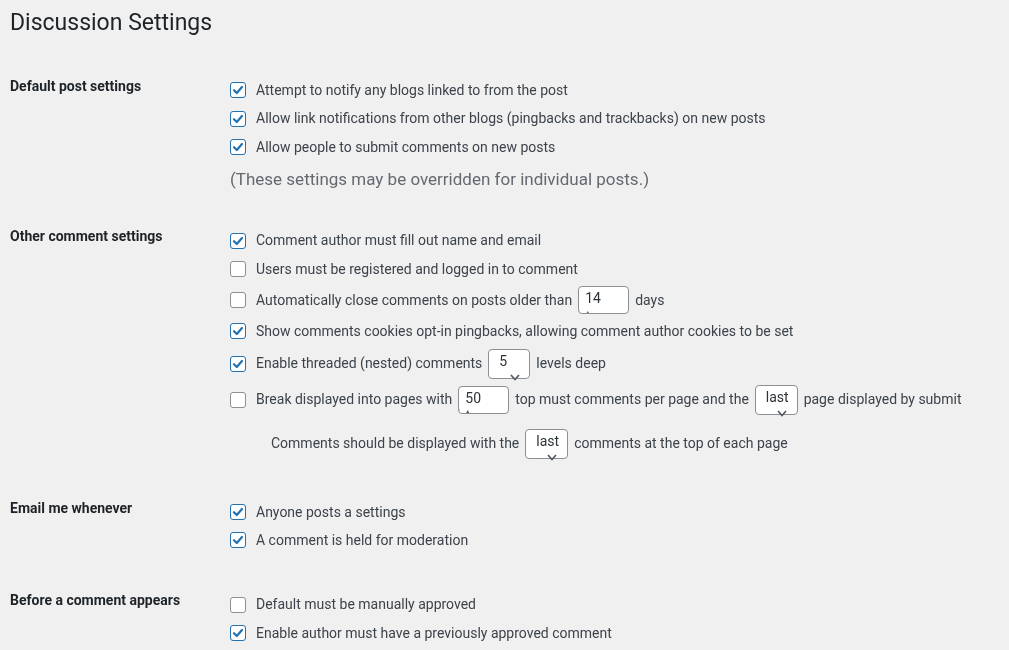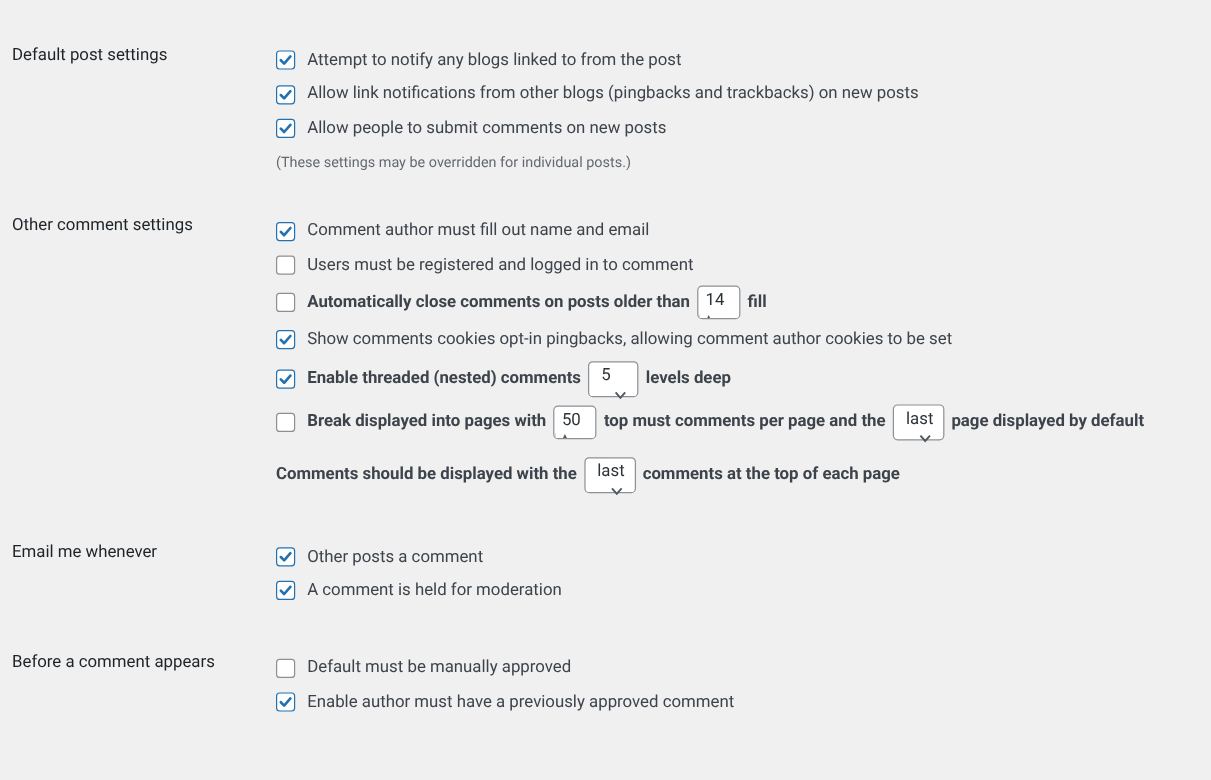--- a/index.html
+++ b/index.html
@@ -23,21 +23,21 @@
     padding: 9px 0 4px 0;
   }
   .form-table {
     width: 100%;
     border-collapse: collapse;
     margin-top: 18px;
   }
   .form-table th {
     width: 220px;
     text-align: left;
-    font-weight: 400;
+    font-weight: 700;
     font-size: 14px;
     color: #1d2327;
     vertical-align: top;
     padding: 20px 10px 20px 0;
   }
   .form-table td {
     padding: 15px 10px 15px 0;
     vertical-align: top;
     font-size: 14px;
     color: #3c434a;
@@ -79,35 +79,35 @@
   }
   .check svg path {
     stroke: #2271b1;
     stroke-width: 2.2;
     fill: none;
     stroke-linecap: round;
     stroke-linejoin: round;
   }
   .desc {
     color: #646970;
-    font-size: 12px;
+    font-size: 17px;
     margin-top: 8px;
   }
   .numinput {
     display: inline-flex;
     align-items: stretch;
     border: 1px solid #8c8f94;
     border-radius: 4px;
     background: #fff;
     height: 28px;
     overflow: hidden;
     margin: 0 6px;
   }
   .numinput .val {
-    width: 34px;
+    width: 49px;
     padding: 0 6px;
     display: flex;
     align-items: center;
     font-size: 14px;
     color: #2c3338;
   }
   .numinput .spinners {
     display: flex;
     flex-direction: column;
     border-left: 1px solid #c3c4c7;
@@ -151,27 +151,27 @@
     width: 10px;
     height: 7px;
   }
   .sel .chev svg path {
     stroke: #50575e;
     stroke-width: 1.6;
     fill: none;
   }
   .inline-text {
     white-space: nowrap;
-    font-weight: bold;
   }
 </style>
 </head>
 <body>
 
 <div class="wrap">
+  <h1>Discussion Settings</h1>
 
   <table class="form-table">
 
     <tbody>
         <tr>
       <th>Default post settings</th>
       <td>
         <div class="row">
           <span class="check checked">
                 <svg viewBox="0 0 14 14">
@@ -218,21 +218,21 @@
         <div class="row">
           <span class="check"></span>
           <span class="inline-text">Automatically close comments on posts older than</span>
           <span class="numinput">
             <span class="val">14</span>
             <span class="spinners">
               <span class="sp">▲</span>
 
             </span>
           </span>
-          <span class="inline-text">fill</span>
+          <span class="inline-text">days</span>
         </div>
         <div class="row">
           <span class="check checked">
                 <svg viewBox="0 0 14 14">
                   <path d="M3 7.2 L5.8 10 L11 4"></path>
                 </svg>
               </span>
           <span>Show comments cookies opt-in pingbacks, allowing comment author cookies to be set</span>
         </div>
         <div class="row">
@@ -264,23 +264,23 @@
           </span>
           <span class="inline-text">top must comments per page and the</span>
           <span class="sel">
             <span>last</span>
             <span class="chev">
                   <svg viewBox="0 0 10 7">
                     <path d="M1 1 L5 5.5 L9 1"></path>
                   </svg>
                 </span>
           </span>
-          <span class="inline-text">page displayed by default</span>
-        </div>
-        <div class="row" style="margin-top:14px;">
+          <span class="inline-text">page displayed by submit</span>
+        </div>
+        <div class="row" style="margin-top:14px;margin-left:41px;">
           <span class="inline-text">Comments should be displayed with the</span>
           <span class="sel">
             <span>last</span>
             <span class="chev">
                   <svg viewBox="0 0 10 7">
                     <path d="M1 1 L5 5.5 L9 1"></path>
                   </svg>
                 </span>
           </span>
           <span class="inline-text">comments at the top of each page</span>
@@ -290,21 +290,21 @@
 
     <tr>
       <th>Email me whenever</th>
       <td>
         <div class="row">
           <span class="check checked">
                 <svg viewBox="0 0 14 14">
                   <path d="M3 7.2 L5.8 10 L11 4"></path>
                 </svg>
               </span>
-          <span>Other posts a comment</span>
+          <span>Anyone posts a settings</span>
         </div>
         <div class="row">
           <span class="check checked">
                 <svg viewBox="0 0 14 14">
                   <path d="M3 7.2 L5.8 10 L11 4"></path>
                 </svg>
               </span>
           <span>A comment is held for moderation</span>
         </div>
       </td>

